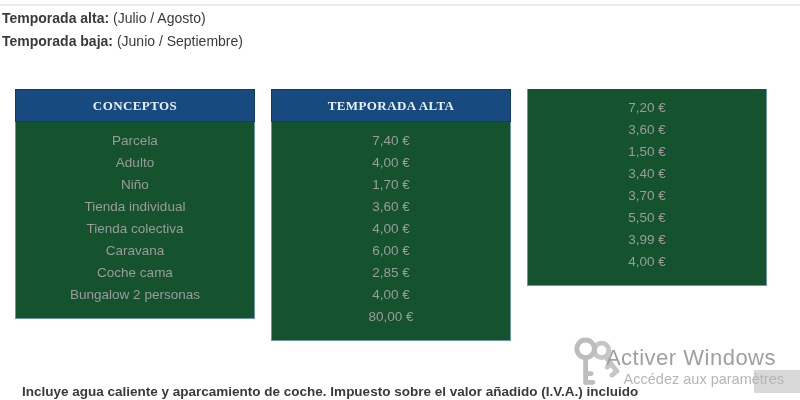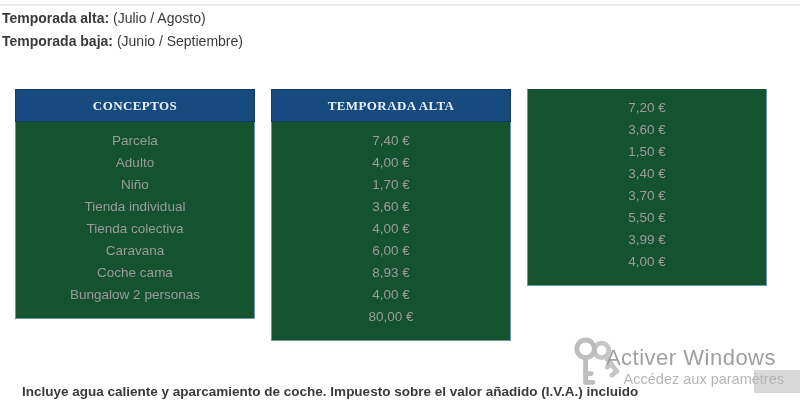--- a/index.html
+++ b/index.html
@@ -116,21 +116,21 @@
 
     <div class="price-card">
       <div class="card-header">TEMPORADA ALTA</div>
       <div class="card-body">
         <div class="cell">7,40 €</div>
         <div class="cell">4,00 €</div>
         <div class="cell">1,70 €</div>
         <div class="cell">3,60 €</div>
         <div class="cell">4,00 €</div>
         <div class="cell">6,00 €</div>
-        <div class="cell">8,93 €</div>
+        <div class="cell">2,85 €</div>
         <div class="cell">4,00 €</div>
         <div class="cell">80,00 €</div>
       </div>
     </div>
 
     <div class="price-card">
       <div class="card-body">
         <div class="cell">7,20 €</div>
         <div class="cell">3,60 €</div>
         <div class="cell">1,50 €</div>

